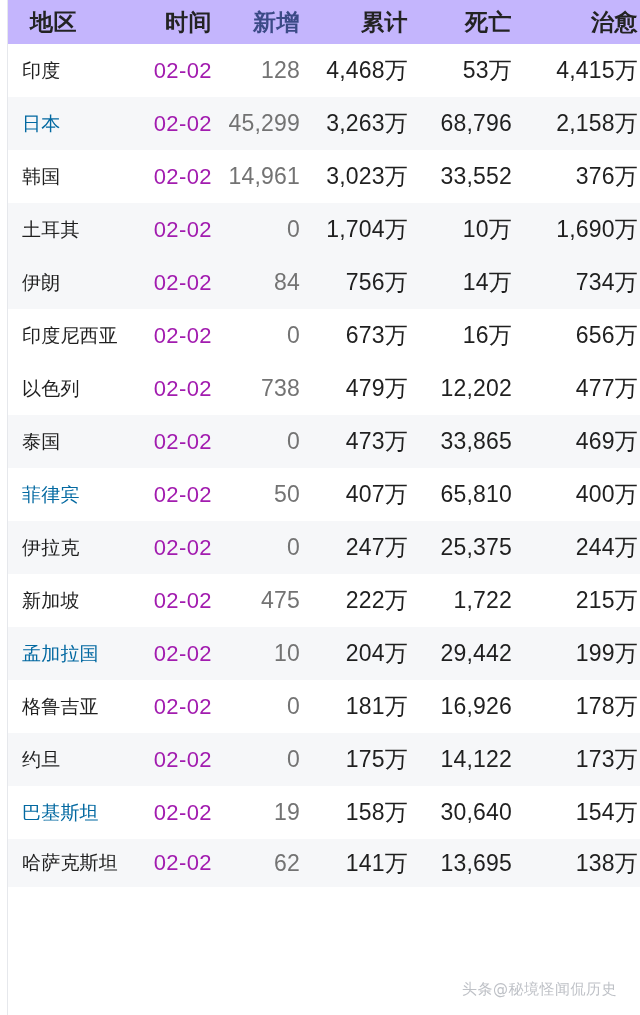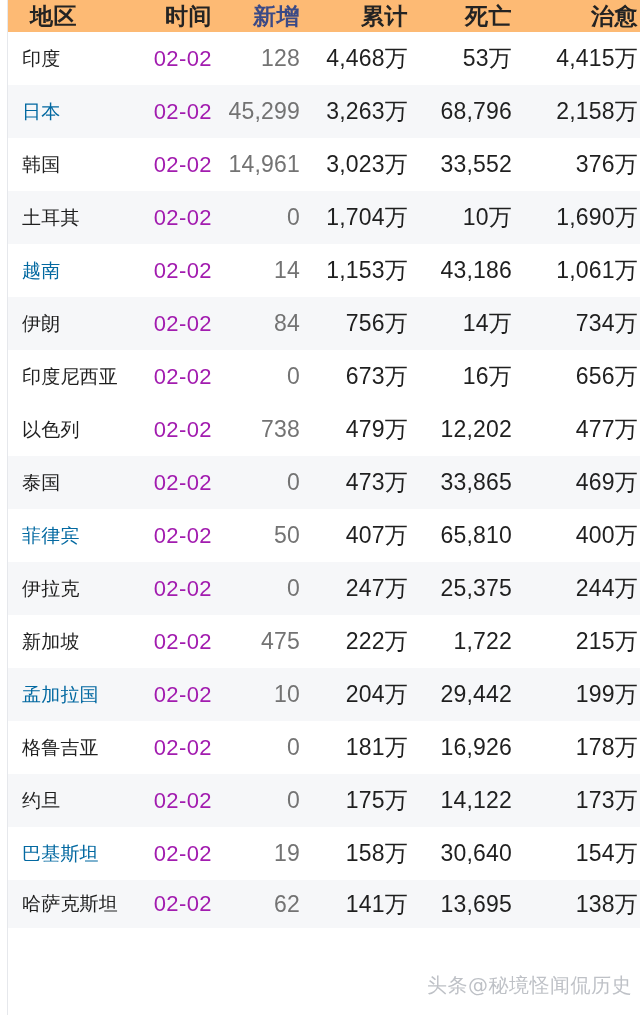--- a/index.html
+++ b/index.html
@@ -47,22 +47,22 @@
   
   col.c-region { width: 136px; }
   col.c-date   { width: 72px;  }
   col.c-new    { width: 88px;  }
   col.c-total  { width: 108px; }
   col.c-death  { width: 104px; }
   col.c-cured  { width: 124px; }
 
   
   thead th {
-    background: #fdba74;
-    height: 32px;
+    background: #c4b5fd;
+    height: 44px;
     padding: 0 4px 0 0;
     font-size: 23px;
     font-weight: 700;
     color: #232323;
     text-align: right;
     white-space: nowrap;
     letter-spacing: 0.5px;
   }
   thead th.h-region {
     text-align: left;
@@ -111,23 +111,23 @@
   td.cured {
     padding-right: 2px;
   }
 
   
   tbody tr:last-child td { height: 48px; }
 
   
   .watermark {
     position: absolute;
-    right: 8px;
+    right: 23px;
     bottom: 16px;
-    font-size: 20px;
+    font-size: 15px;
     color: #b9bcc2;
     font-family: "DejaVu Sans", sans-serif;
     letter-spacing: 0.5px;
     white-space: nowrap;
     opacity: 0.92;
     z-index: 20;
     pointer-events: none;
   }
 </style>
 </head>
@@ -182,28 +182,20 @@
           <td class="cured">376万</td>
         </tr>
         <tr class="odd">
           <td class="region">土耳其</td>
           <td class="date">02-02</td>
           <td class="newcase">0</td>
           <td class="total">1,704万</td>
           <td class="death">10万</td>
           <td class="cured">1,690万</td>
         </tr>
-        <tr class="even tinted">
-          <td class="region">越南</td>
-          <td class="date">02-02</td>
-          <td class="newcase">14</td>
-          <td class="total">1,153万</td>
-          <td class="death">43,186</td>
-          <td class="cured">1,061万</td>
-        </tr>
         <tr class="odd">
           <td class="region">伊朗</td>
           <td class="date">02-02</td>
           <td class="newcase">84</td>
           <td class="total">756万</td>
           <td class="death">14万</td>
           <td class="cured">734万</td>
         </tr>
         <tr class="even">
           <td class="region">印度尼西亚</td>

